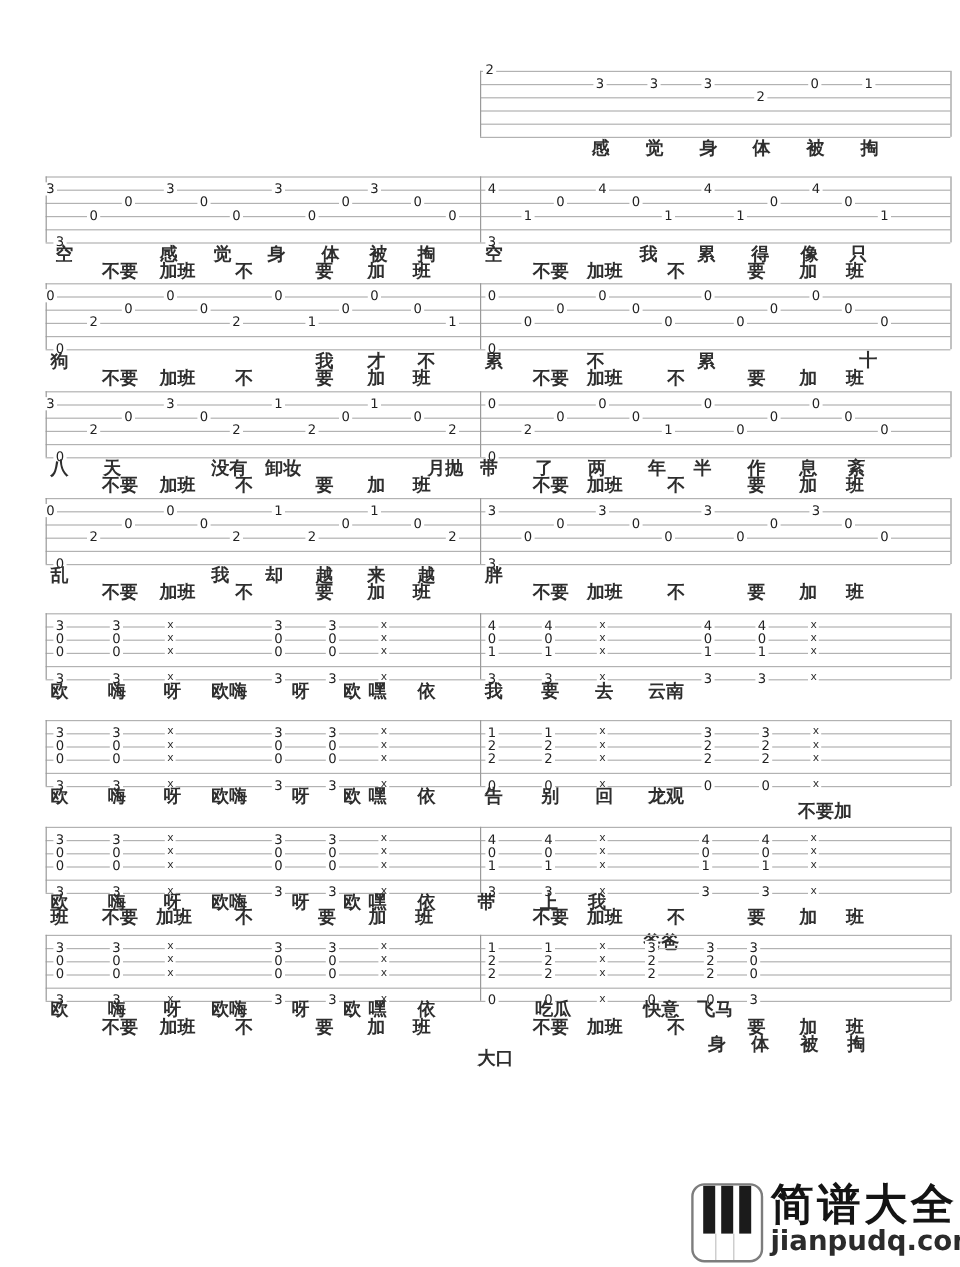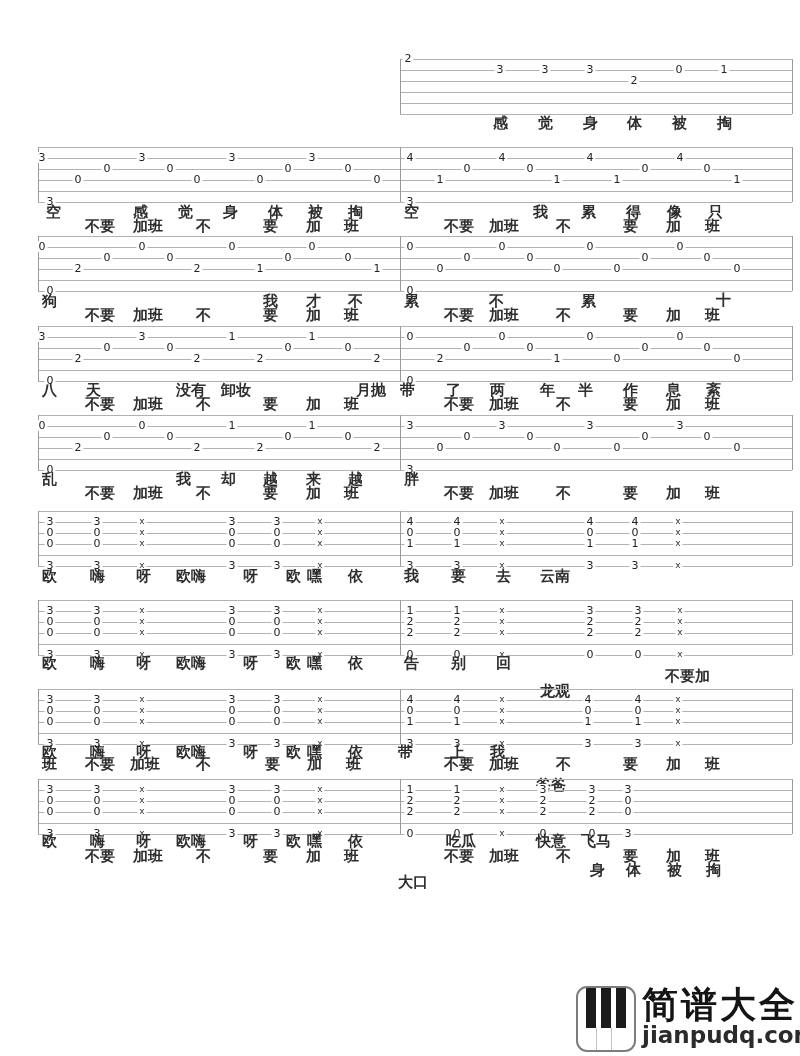--- a/index.html
+++ b/index.html
@@ -423,21 +423,21 @@
         <span class="lyric" style="left: 90px; top: 656px;">嗨</span>
         <span class="lyric" style="left: 136px; top: 656px;">呀</span>
         <span class="lyric" style="left: 176px; top: 656px;">欧嗨</span>
         <span class="lyric" style="left: 243px; top: 656px;">呀</span>
         <span class="lyric" style="left: 286px; top: 656px;">欧</span>
         <span class="lyric" style="left: 307px; top: 656px;">嘿</span>
         <span class="lyric" style="left: 348px; top: 656px;">依</span>
         <span class="lyric" style="left: 404px; top: 656px;">告</span>
         <span class="lyric" style="left: 451px; top: 656px;">别</span>
         <span class="lyric" style="left: 496px; top: 656px;">回</span>
-        <span class="lyric" style="left: 540px; top: 684px;">龙观</span>
+        <span class="lyric" style="left: 540px; top: 656px;">龙观</span>
         <span class="lyric" style="left: 665px; top: 669px;">不要加</span>
       </div>
       <div class="system">
         <div class="staff-line" style="left: 38px; width: 754px; top: 689px;"></div>
         <div class="staff-line" style="left: 38px; width: 754px; top: 700px;"></div>
         <div class="staff-line" style="left: 38px; width: 754px; top: 711px;"></div>
         <div class="staff-line" style="left: 38px; width: 754px; top: 722px;"></div>
         <div class="staff-line" style="left: 38px; width: 754px; top: 733px;"></div>
         <div class="staff-line" style="left: 38px; width: 754px; top: 744px;"></div>
         <div class="barline" style="left: 38px; top: 689px; height: 55px;"></div>

